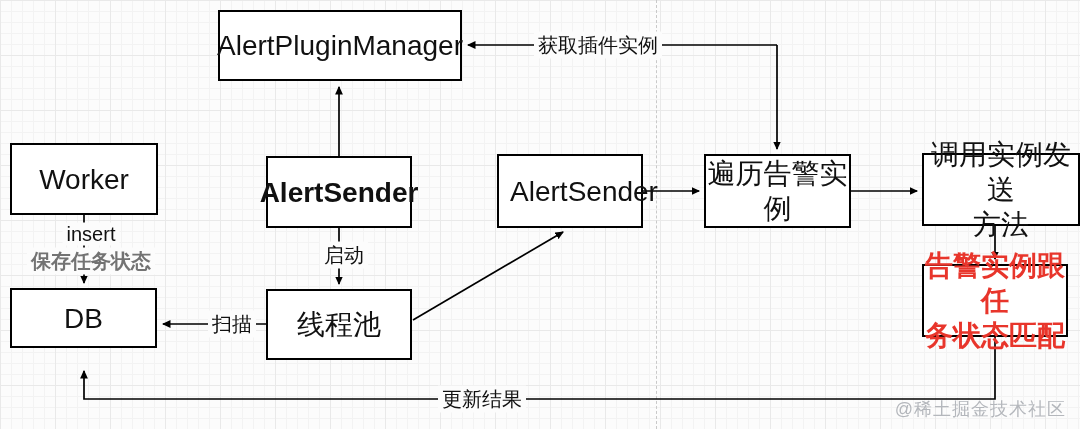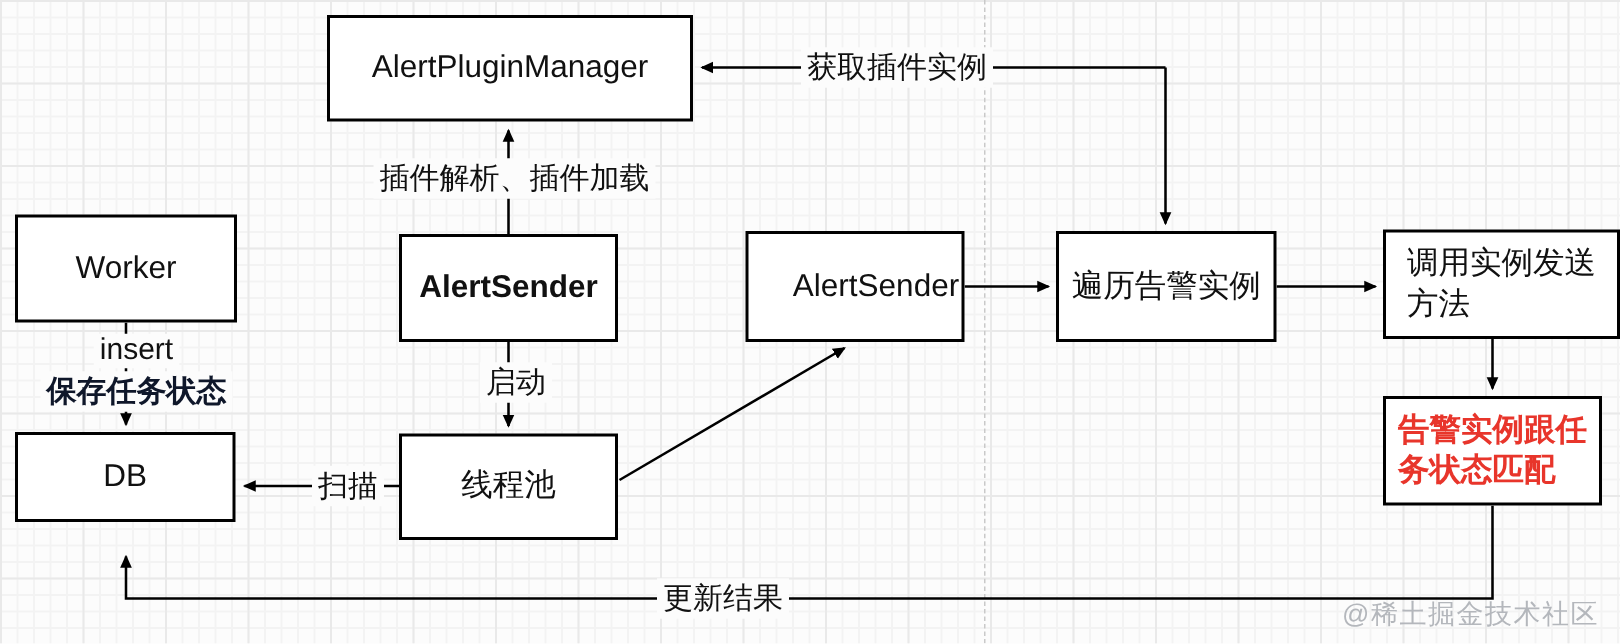--- a/index.html
+++ b/index.html
@@ -18,37 +18,38 @@
   }
   .dashed-guide{
     position:absolute;top:0;bottom:0;left:656px;width:0;
     border-left:1px dashed #c9c9c9;
   }
   .node{
     position:absolute;
     background:#ffffff;
     border:2px solid #000000;
     display:flex;align-items:center;justify-content:center;
-    font-size:21px;color:#111111;
+    text-align:center;
+    font-size:28px;color:#111111;
     line-height:1.25;
     white-space:pre-line;
     box-sizing:border-box;
   }
   .node.bold{font-weight:bold;}
   .node.red-text{color:#e8352b;font-weight:bold;}
   svg.wires{position:absolute;left:0;top:0;pointer-events:none;}
   .edge-label{
     position:absolute;
     transform:translate(-50%,-50%);
     background:#fcfcfc;
     padding:0 4px;
     font-size:20px;color:#111111;
     white-space:nowrap;
   }
-  .edge-label.red{color:#0f172a;font-weight:bold;}
+  .edge-label.red{color:#737373;font-weight:bold;}
   .watermark{
     position:absolute;
     right:14px;bottom:8px;
     font-size:18px;
     color:#b4b7bc;
     letter-spacing:1px;
     background:transparent;
   }
 
   
@@ -115,21 +116,20 @@
   <div class="node" id="n-asender">AlertSender</div>
   <div class="node" id="n-iter">遍历告警实例</div>
   <div class="node" id="n-call">调用实例发送
 方法</div>
   <div class="node red-text" id="n-match">告警实例跟任
 务状态匹配</div>
   <div class="node" id="n-db">DB</div>
   <div class="node" id="n-pool">线程池</div>
 
   <div class="edge-label" id="l-getplugin">获取插件实例</div>
-  <div class="edge-label" id="l-parse">插件解析、插件加载</div>
   <div class="edge-label" id="l-start">启动</div>
   <div class="edge-label" id="l-insert">insert</div>
   <div class="edge-label red" id="l-save">保存任务状态</div>
   <div class="edge-label" id="l-scan">扫描</div>
   <div class="edge-label" id="l-update">更新结果</div>
 
   <div class="watermark">@稀土掘金技术社区</div>
 </div>
 
 </body></html>

